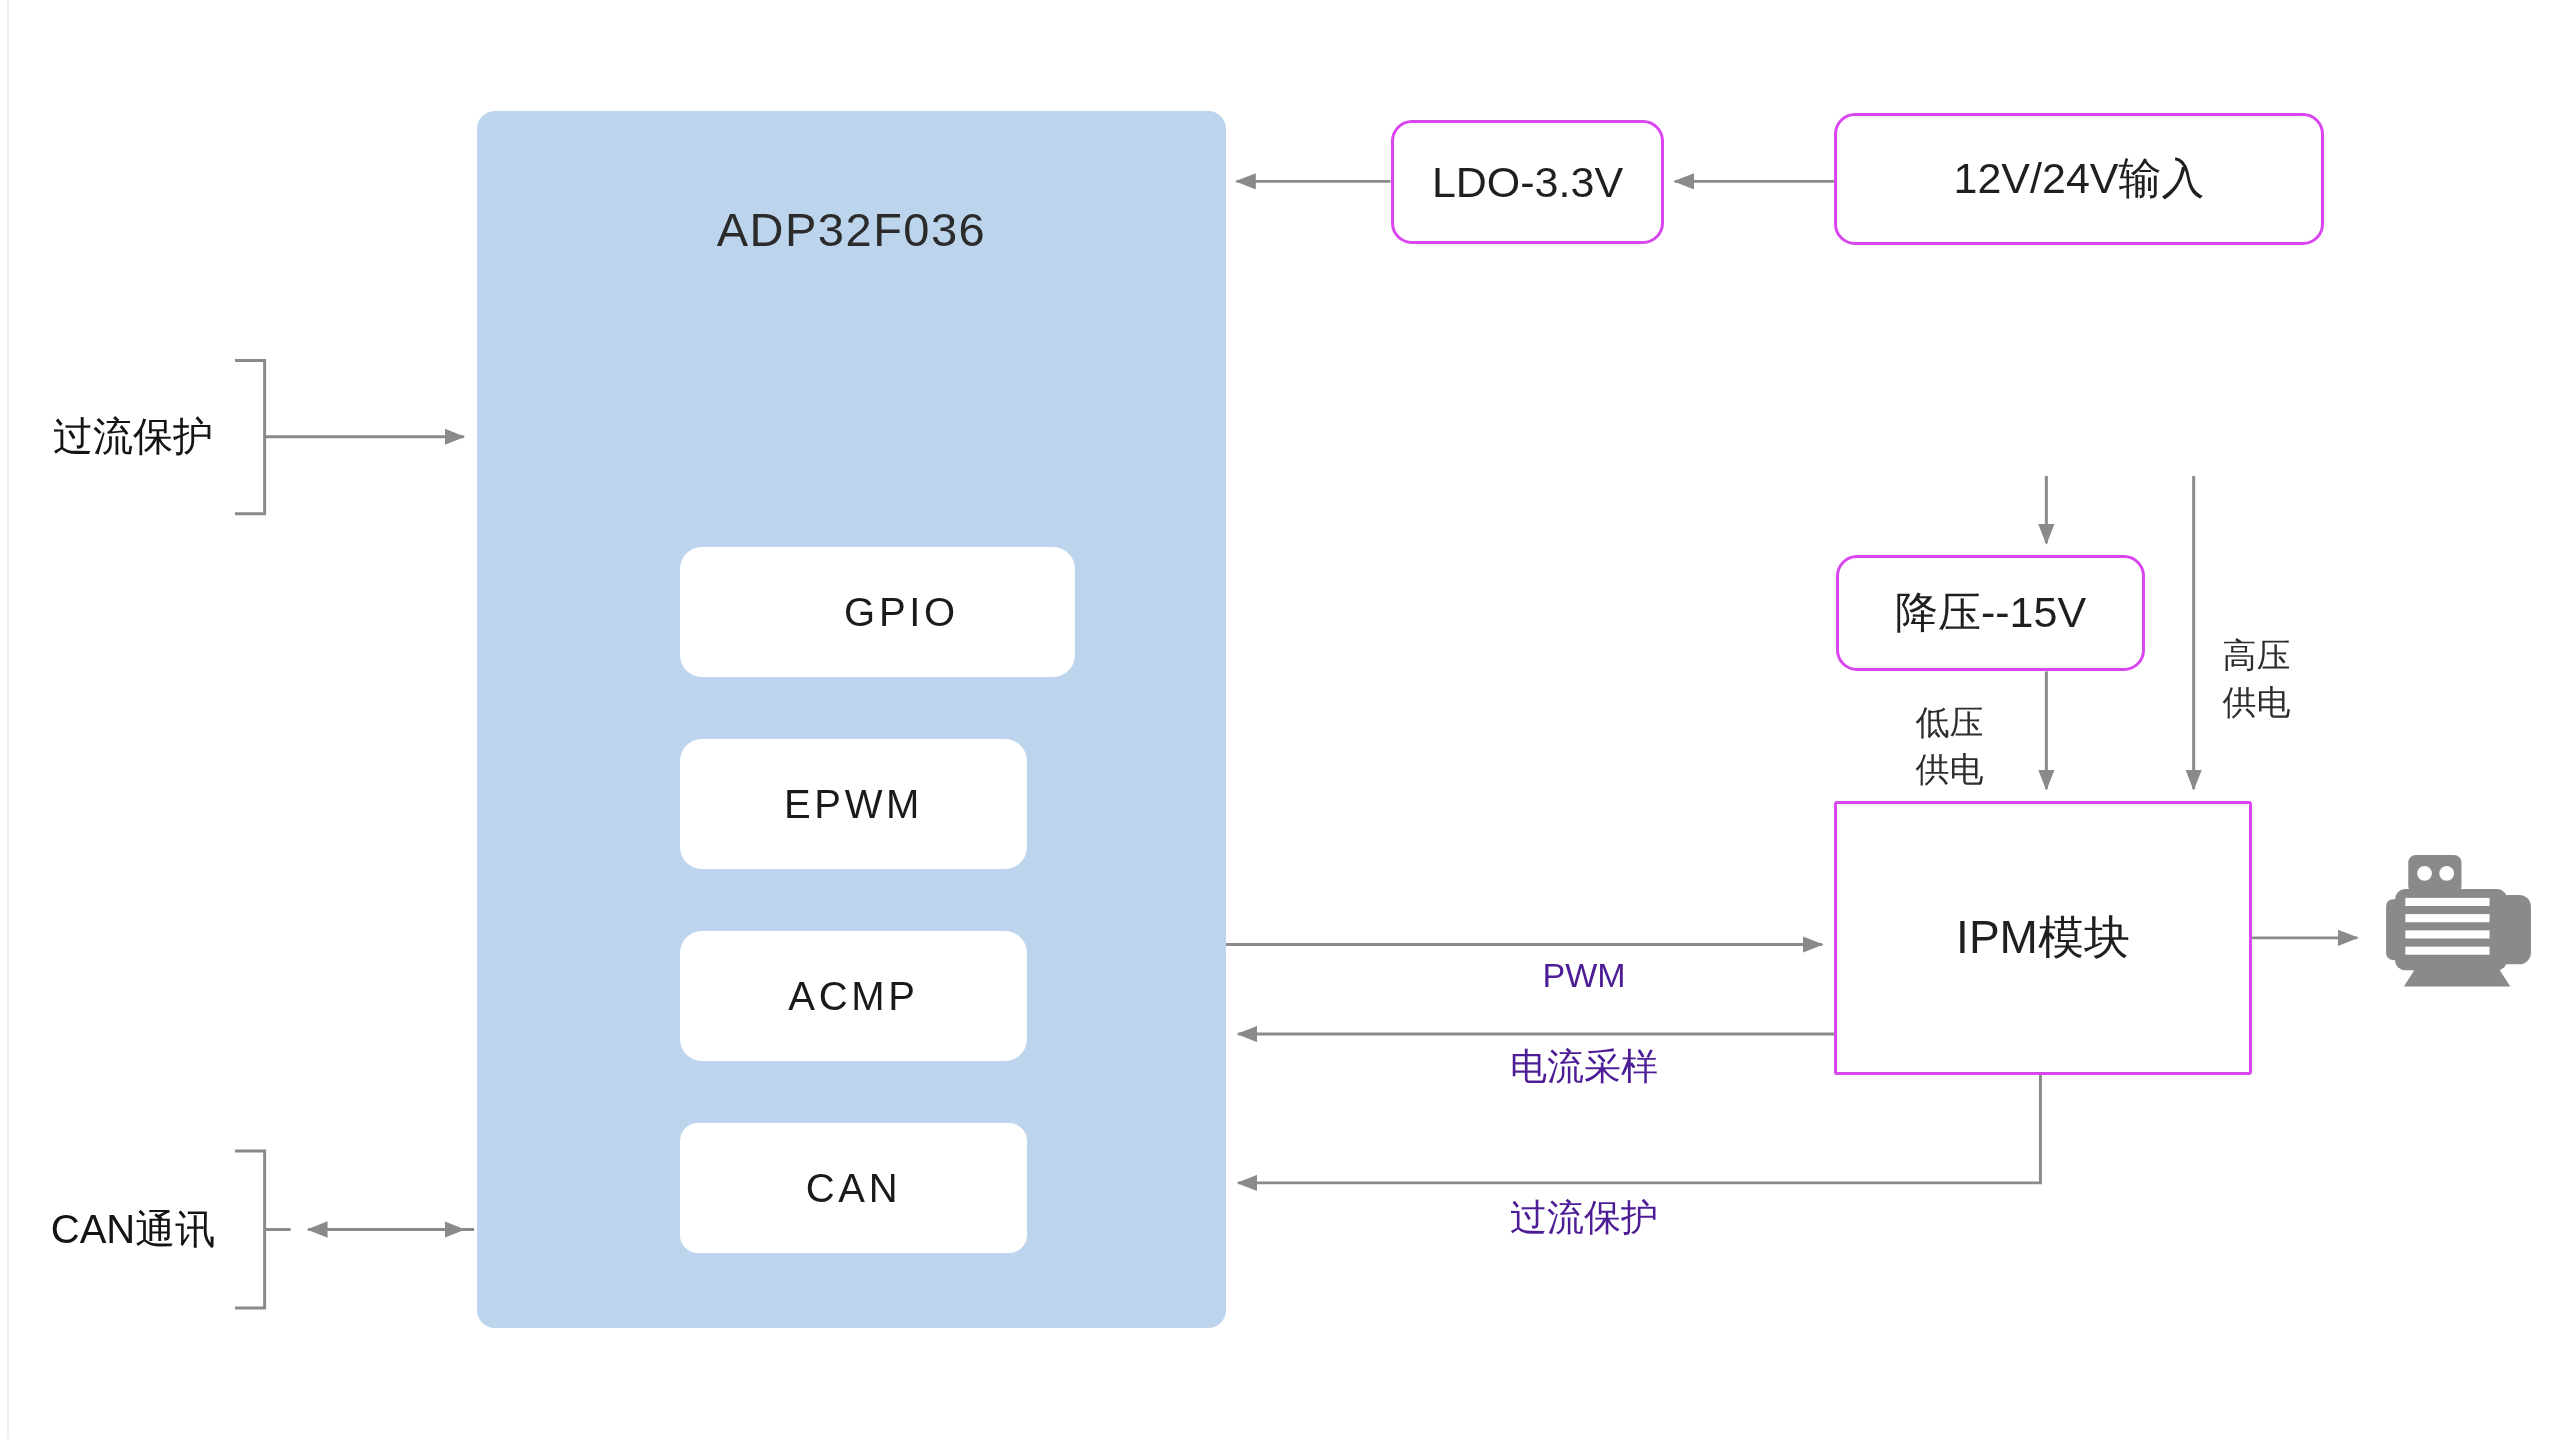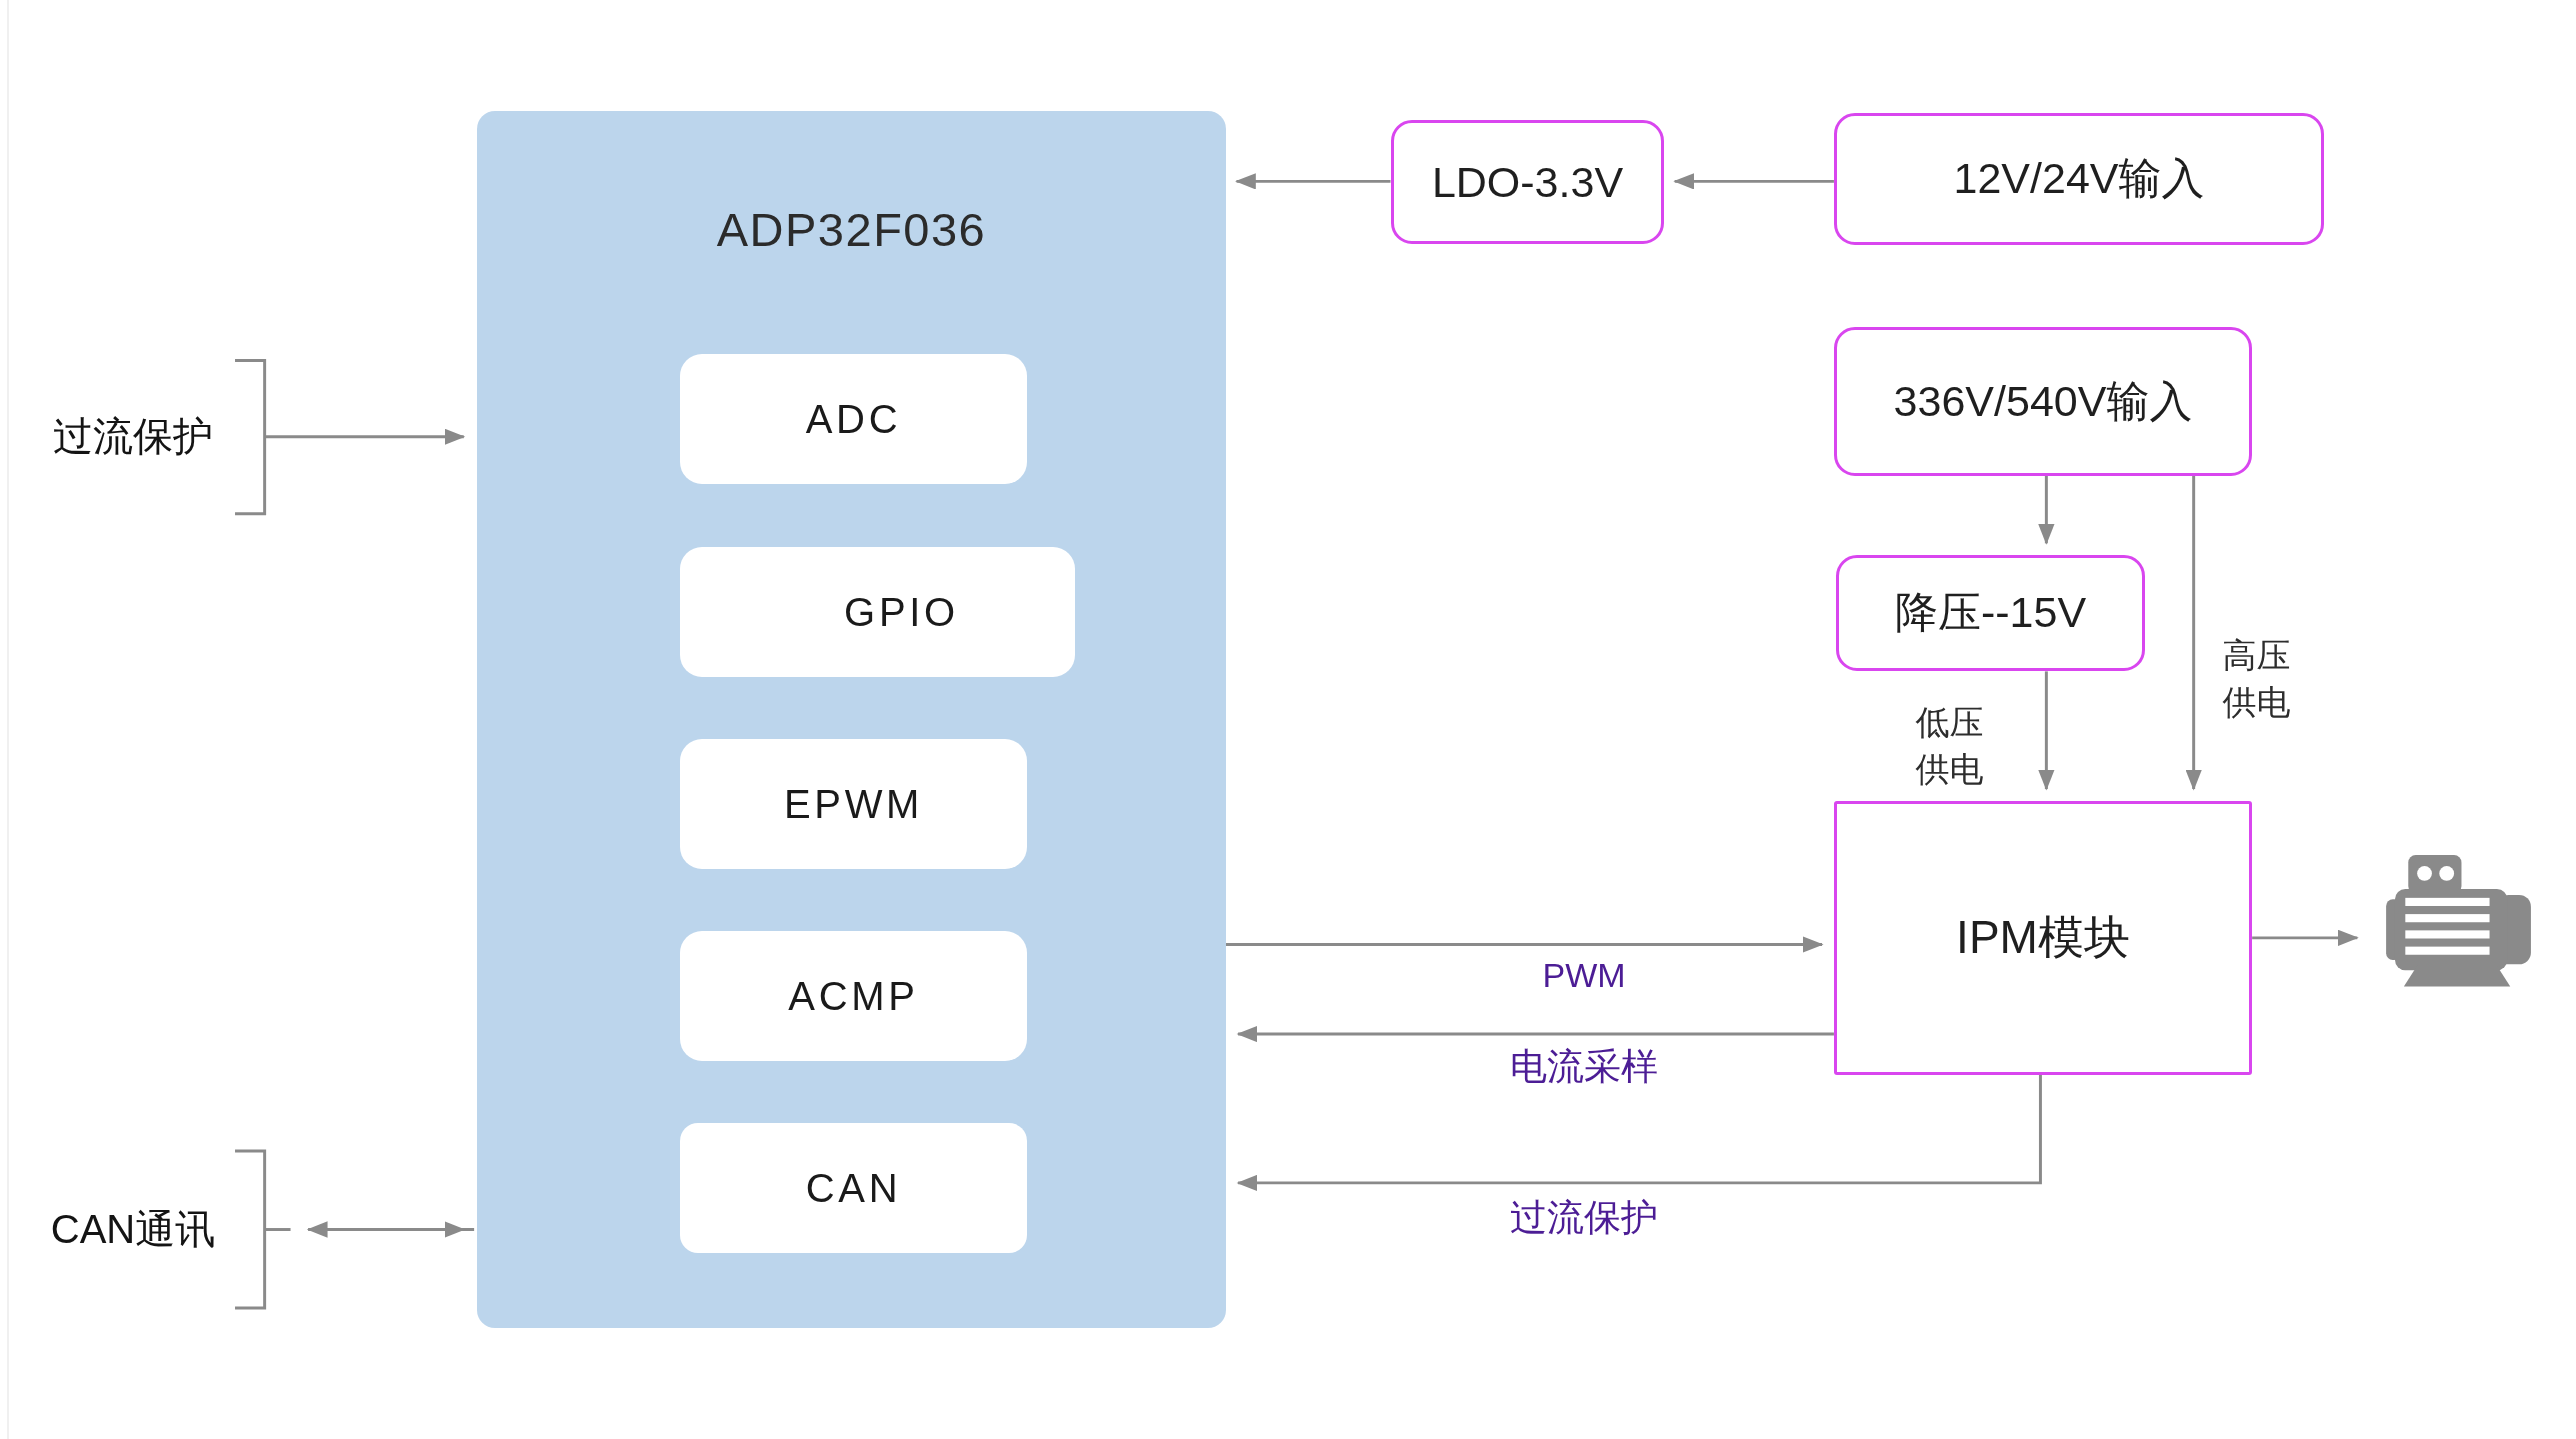--- a/index.html
+++ b/index.html
@@ -108,23 +108,20 @@
       </g>
 
       <g>
         <line x1="3042" y1="1267" x2="3184" y2="1267" marker-end="url(#ah)"></line>
       </g>
     </g>
   </svg>
 
   <div class="abs mcu"></div>
   <div class="abs mcu-title">ADP32F036</div>
-  <div class="abs periph p0">
-    <span>ADC</span>
-  </div>
   <div class="abs periph p1">
     <span>GPIO</span>
   </div>
   <div class="abs periph p2">
     <span>EPWM</span>
   </div>
   <div class="abs periph p3">
     <span>ACMP</span>
   </div>
   <div class="abs periph p4">
@@ -134,23 +131,20 @@
   <div class="abs lbl lbl-bus">过流保护</div>
   <div class="abs lbl lbl-can">CAN通讯</div>
 
   <div class="abs box box-ldo">
     <span>LDO-3.3V</span>
   </div>
   <div class="abs box box-vin-low">
     <span>12V/24V输入</span>
   </div>
 
-  <div class="abs box box-vin-high">
-    <span>336V/540V输入</span>
-  </div>
   <div class="abs box box-buck">
     <span>降压--15V</span>
   </div>
   <div class="abs supply supply-low">
     <div>低压</div>
     <div>供电</div>
   </div>
   <div class="abs supply supply-high">
     <div>高压</div>
     <div>供电</div>

